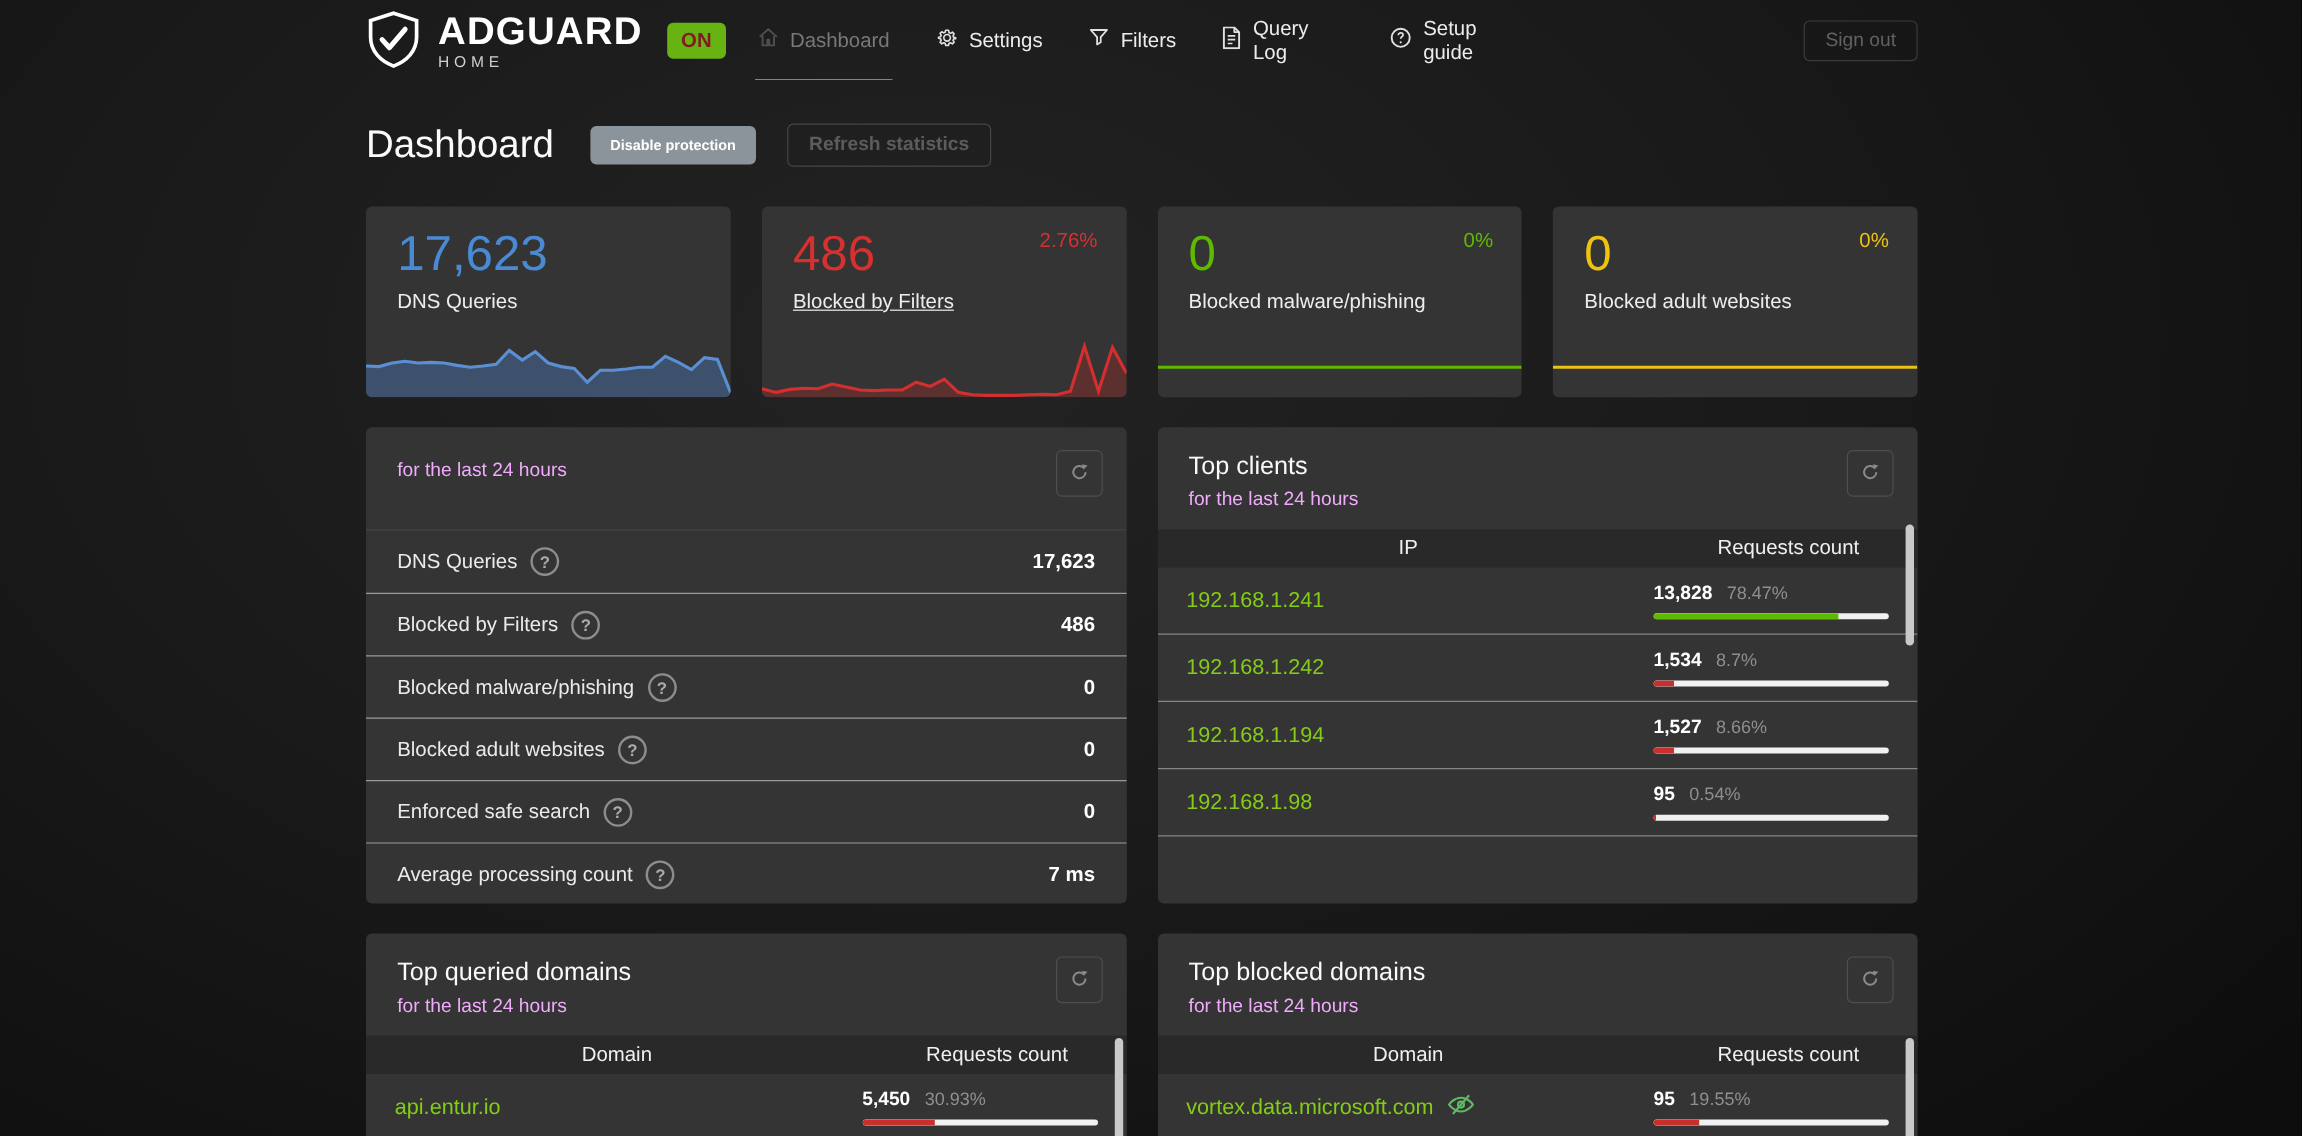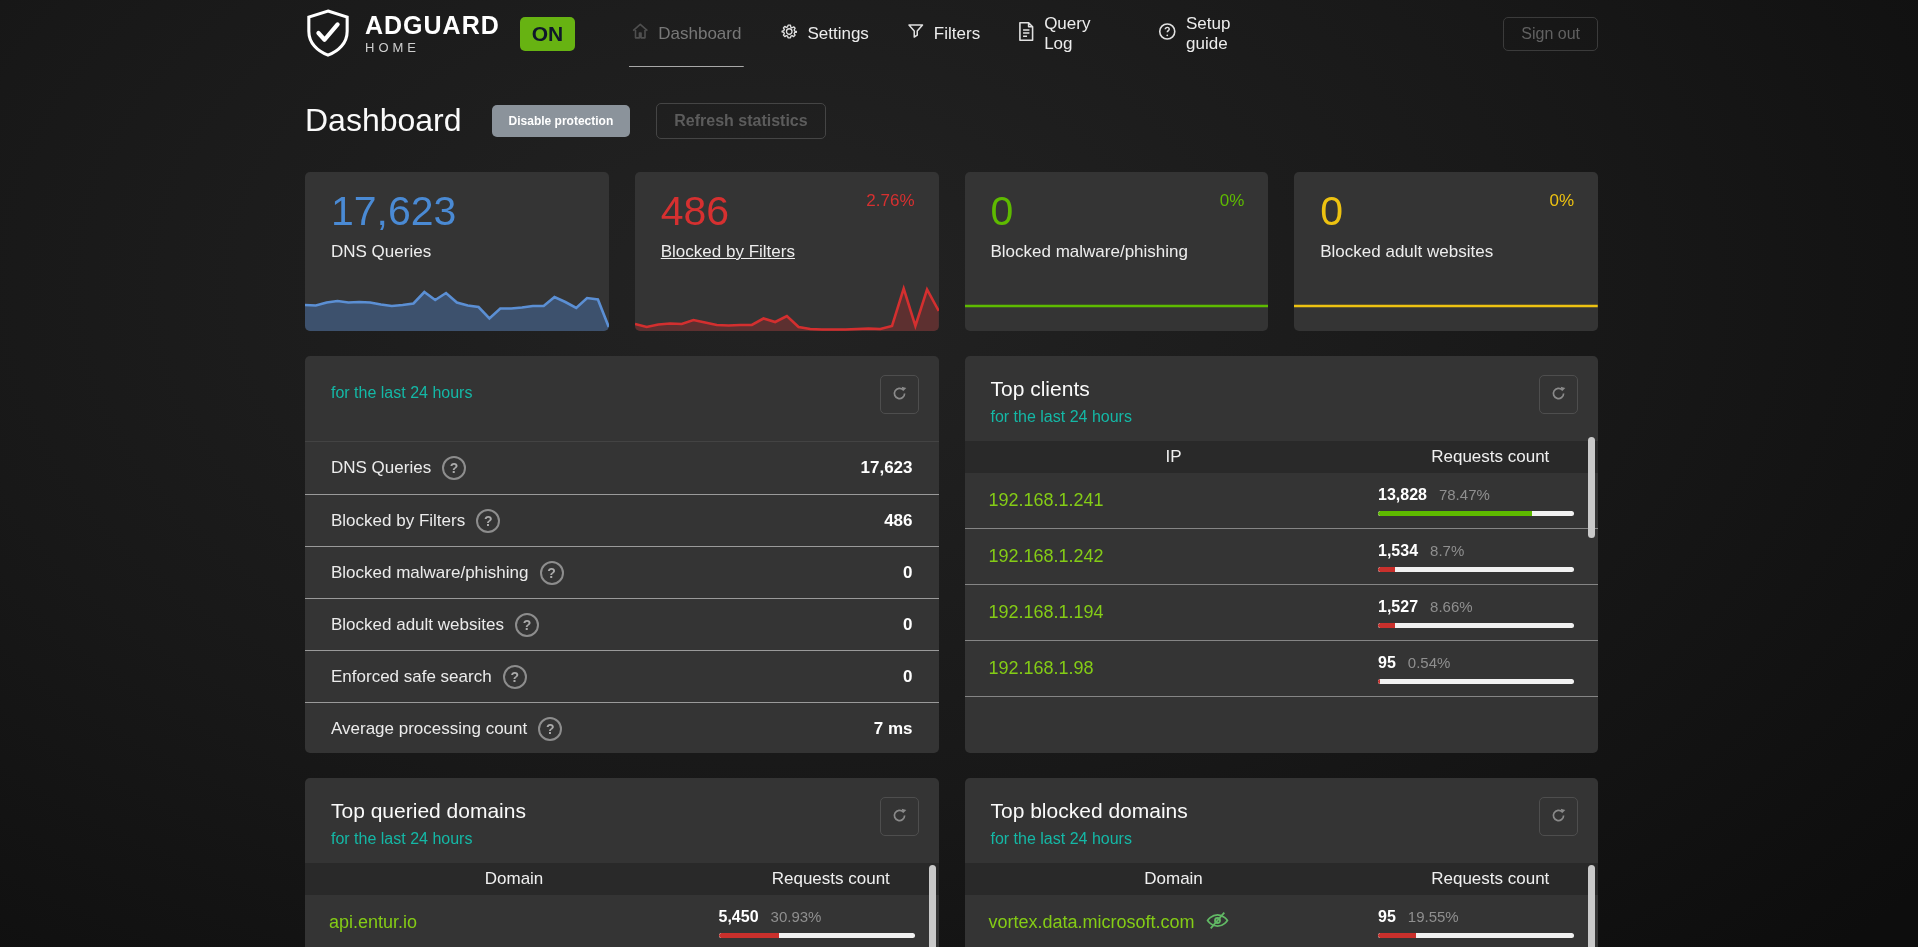--- a/index.html
+++ b/index.html
@@ -8,23 +8,23 @@
   .page { position:relative; width:1918px; height:947px; overflow:hidden;
           background:radial-gradient(1500px 950px at 40% 30%, #232323 0%, #181818 55%, #0d0d0d 100%); }
   .container { width:1293px; margin-left:305px; position:relative; }
 
   
   .navbar { height:67px; position:relative; }
   .nav-inner { height:67px; display:flex; align-items:center; }
   .brand { display:flex; align-items:center; gap:14px; cursor:pointer; }
   .brand svg { display:block; }
   .brand-text { line-height:1; }
-  .brand-name { font-size:25px; font-weight:bold; letter-spacing:1px; color:#fff; display:block; }
+  .brand-name { font-size:32px; font-weight:bold; letter-spacing:1px; color:#fff; display:block; }
   .brand-sub  { font-size:13px; letter-spacing:4px; color:#cfcfcf; display:block; margin-top:3px; }
-  .on-badge { background:#67b312; color:#0f172a; font-size:21px; font-weight:bold;
+  .on-badge { background:#67b312; color:#7f1d1d; font-size:17px; font-weight:bold;
               padding:5px 12px; border-radius:5px; margin-left:6px; }
   .nav-menu { list-style:none; position:absolute; left:50%; top:0; transform:translateX(-50%);
               display:flex; gap:34px; height:67px; }
   .nav-item { display:flex; align-items:center; gap:9px; font-size:17px; color:#ececec;
               cursor:pointer; height:67px; padding:0 2px; }
   .nav-item svg { opacity:.95; }
   .nav-item.active { color:#787878; box-shadow:inset 0 -1px 0 #a8a8a8; }
   .nav-item.active svg { opacity:.55; }
   .signout { margin-left:auto; background:transparent; border:1px solid #3b3b3b; color:#616161;
              font-size:16px; padding:7px 17px; border-radius:5px; cursor:pointer;
@@ -45,21 +45,21 @@
   .stat-label { font-size:17px; color:#ededed; padding:7px 0 0 26px; display:inline-block; }
   a.stat-label { text-decoration:underline; cursor:pointer; }
   .stat-pct { position:absolute; top:19px; right:24px; font-size:17px; }
   .mini-chart { position:absolute; left:0; right:0; bottom:0; width:100%; height:50px; display:block; }
 
   
   .panel-grid { display:grid; grid-template-columns:1fr 1fr; gap:26px; margin-top:25px; }
   .panel { position:relative; background:#343434; border-radius:5px; height:397px; overflow:hidden; }
   .panel-head { padding:21px 26px 0 26px; height:85px; }
   .panel-title { font-size:21px; font-weight:400; color:#fafafa; }
-  .panel-sub { font-size:16px; color:#14b8a6; margin-top:7px; }
+  .panel-sub { font-size:16px; color:#f0abfc; margin-top:7px; }
   .refresh-btn { position:absolute; top:19px; right:20px; width:39px; height:39px;
                  background:transparent; border:1px solid #4e4e4e; border-radius:5px;
                  color:#8a8a8a; cursor:pointer; display:flex; align-items:center; justify-content:center; }
 
   
   .stats-rows { border-top:1px solid rgba(255,255,255,.08); }
   .stats-row { height:52px; display:flex; align-items:center; padding:0 26px; }
   .stats-row + .stats-row { border-top:1px solid rgba(255,255,255,.5); }
   .stats-row .lbl { font-size:17px; color:#ebebeb; display:flex; align-items:center; gap:11px; }
   .help { width:24px; height:24px; border:2px solid #8d8d8d; border-radius:50%; color:#ababab;

